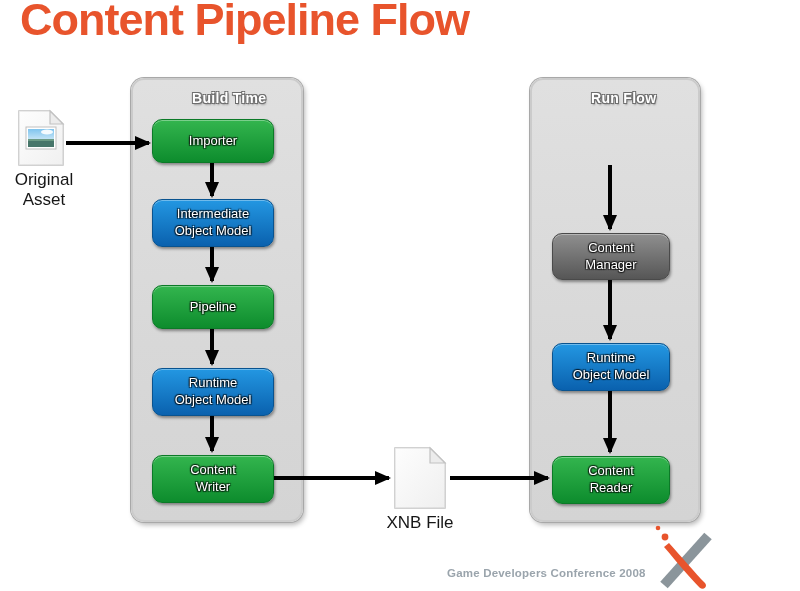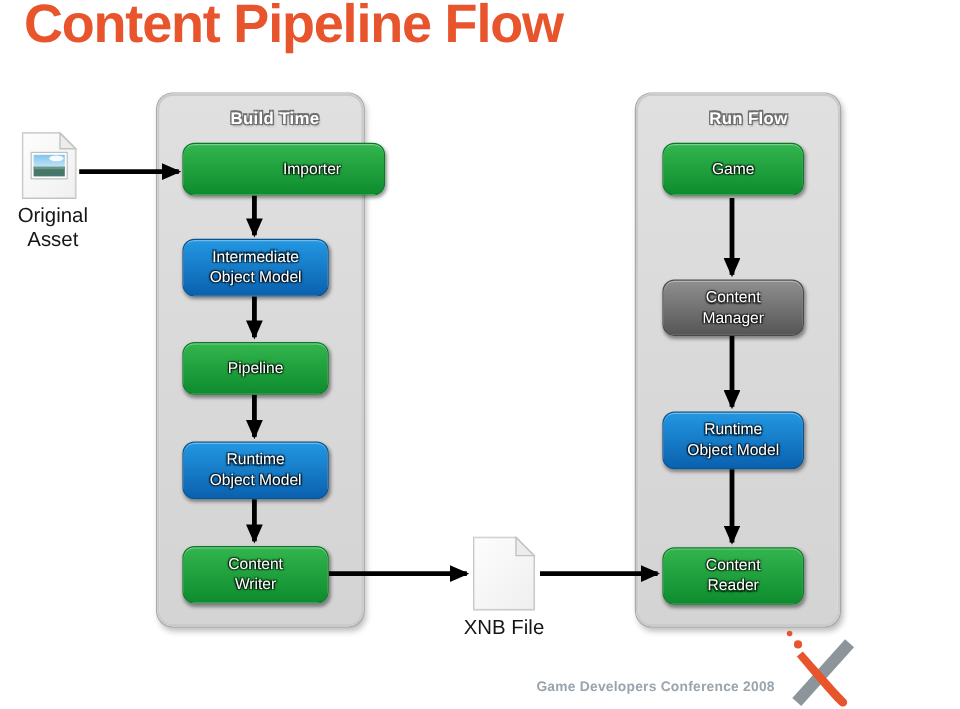--- a/index.html
+++ b/index.html
@@ -33,21 +33,21 @@
     position:absolute;border-radius:10px;
     display:flex;align-items:center;justify-content:center;text-align:center;
     color:#fff;font-size:13px;line-height:1.3;white-space:pre-line;
     text-shadow:-1px -1px 1px rgba(0,0,0,.65),1px -1px 1px rgba(0,0,0,.65),-1px 1px 1px rgba(0,0,0,.65),1px 1px 1px rgba(0,0,0,.65);
     box-shadow:1px 2px 3px rgba(0,0,0,.4), inset 0 1px 0 rgba(255,255,255,.35);
   }
   .node.green{background:linear-gradient(180deg,var(--green-top,#33b54e) 0%,var(--green-bottom,#0d8c2d) 100%);border:1px solid var(--green-border,#0b7a27);}
   .node.blue{background:linear-gradient(180deg,var(--blue-top,#2397e2) 0%,var(--blue-bottom,#0a61ae) 100%);border:1px solid var(--blue-border,#09538f);}
   .node.gray{background:linear-gradient(180deg,var(--gray-top,#8f8f8f) 0%,var(--gray-bottom,#565656) 100%);border:1px solid var(--gray-border,#4a4a4a);}
   
-  #n-importer{left:152px;top:119px;width:120px;height:42px;padding-left:47px;}
+  #n-importer{left:152px;top:119px;width:120px;height:42px;}
   #n-intermediate{left:152px;top:199px;width:120px;height:46px;}
   #n-processor{left:152px;top:285px;width:120px;height:42px;}
   #n-runtime-b{left:152px;top:368px;width:120px;height:46px;}
   #n-writer{left:152px;top:455px;width:120px;height:46px;}
   
   #n-game{left:552px;top:119px;width:116px;height:42px;}
   #n-manager{left:552px;top:233px;width:116px;height:45px;}
   #n-runtime-r{left:552px;top:343px;width:116px;height:46px;}
   #n-reader{left:552px;top:456px;width:116px;height:46px;}
   
@@ -103,21 +103,20 @@
 
   <div class="node green" id="n-importer">Importer</div>
   <div class="node blue" id="n-intermediate">Intermediate
 Object Model</div>
   <div class="node green" id="n-processor">Pipeline</div>
   <div class="node blue" id="n-runtime-b">Runtime
 Object Model</div>
   <div class="node green" id="n-writer">Content
 Writer</div>
 
-  <div class="node green" id="n-game">Game</div>
   <div class="node gray" id="n-manager">Content
 Manager</div>
   <div class="node blue" id="n-runtime-r">Runtime
 Object Model</div>
   <div class="node green" id="n-reader">Content
 Reader</div>
 
   <svg class="file-group" style="left:17px;top:109px" width="48" height="58" viewBox="0 0 48 58">
     <path d="M2,2 H33 L46,15 V56 H2 Z" fill="#fbfbfb" stroke="#c2c2c2" stroke-width="1.5"></path>
     <path d="M2,2 H33 L46,15 V56 H2 Z" fill="url(#pgrad)" opacity="0.6"></path>

